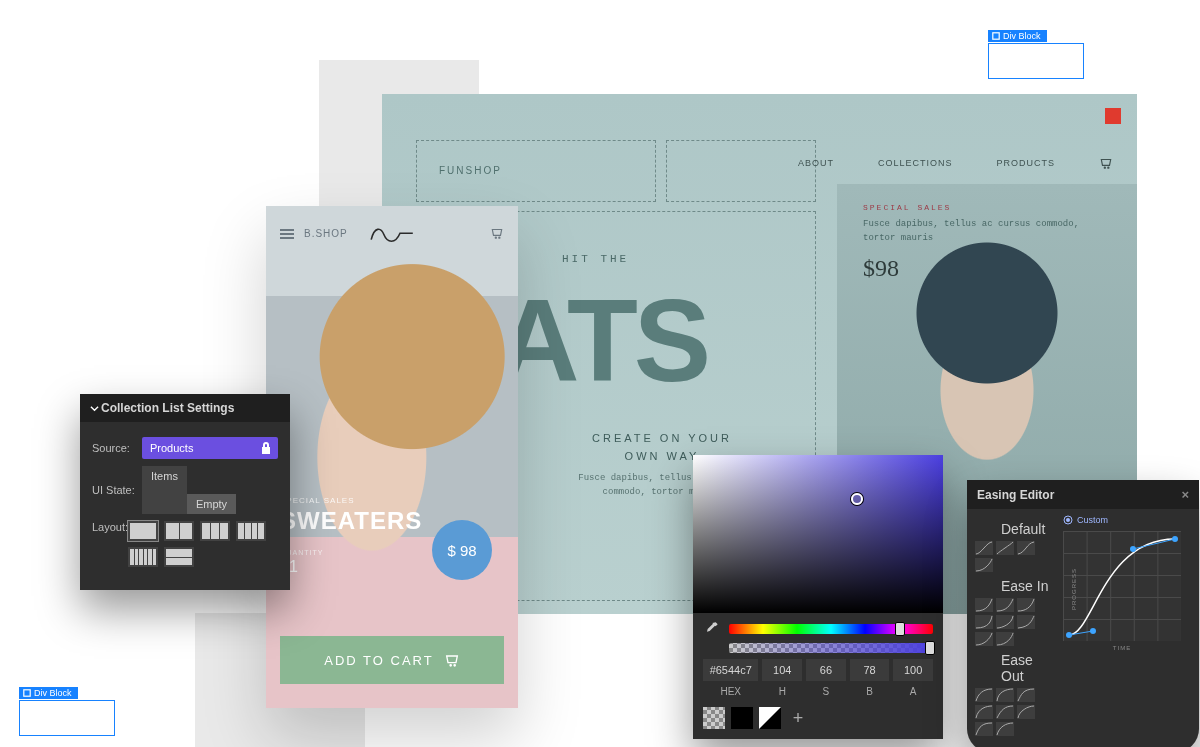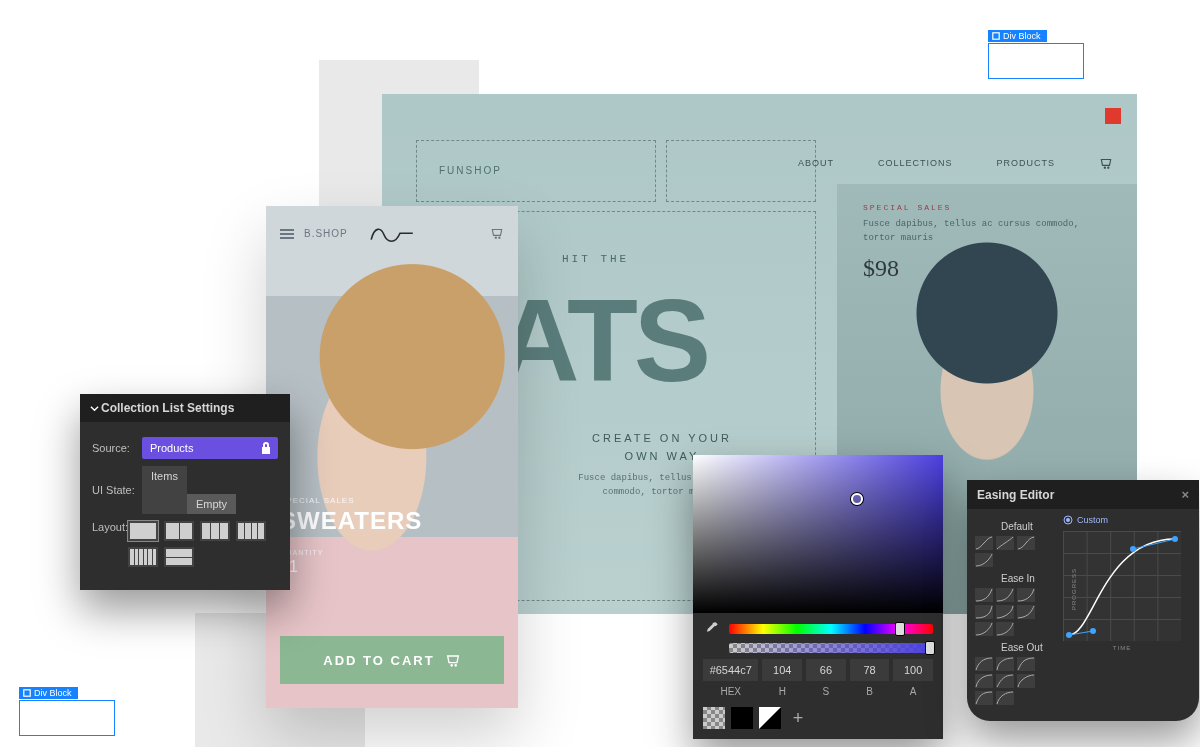--- a/index.html
+++ b/index.html
@@ -52,21 +52,21 @@
   .m-top { position:absolute; left:14px; top:22px; display:flex; align-items:center; gap:10px; color:#6b7780; font-size:10px; letter-spacing:1px;}
   .burger { width:14px; height:10px; background:linear-gradient(#6b7780,#6b7780) 0 0/100% 2px no-repeat, linear-gradient(#6b7780,#6b7780) 0 50%/100% 2px no-repeat, linear-gradient(#6b7780,#6b7780) 0 100%/100% 2px no-repeat;}
   .m-sig { position:absolute; left:50%; top:16px; transform:translateX(-50%); width:48px; height:24px;}
   .m-cart{ position:absolute; right:14px; top:20px; width:14px; height:14px; }
   .m-section { position:absolute; left:14px; bottom:132px; }
   .m-overline{ font-size:8px; letter-spacing:1px; opacity:.85;}
   .m-title   { font-size:24px; font-weight:700; letter-spacing:1px; margin-top:2px;}
   .m-qlabel  { font-size:7px; letter-spacing:1px; margin-top:14px; opacity:.8;}
   .m-qty     { font-size:16px; font-weight:300; margin-top:2px;}
   .price-badge{ position:absolute; right:26px; bottom:128px; width:60px; height:60px; border-radius:50%; background:#5a9bd5; display:flex; align-items:center; justify-content:center; font:15px Georgia, serif;}
-  .addcart { position:absolute; left:14px; right:14px; bottom:24px; height:48px; background:#8bb793; color:#fff; display:flex; align-items:center; justify-content:center; gap:10px; font-size:13px; letter-spacing:2px; font-weight:700;}
+  .addcart { position:absolute; left:14px; right:14px; bottom:24px; height:48px; background:#8bb793; color:#fff; display:flex; align-items:center; justify-content:center; gap:10px; font-size:13px; letter-spacing:2px; font-weight:400;}
   .addcart svg{width:16px;height:16px;}
 
   
   .panel { position:absolute; background:#2e2e2e; color:#d6d6d6; box-shadow:0 20px 40px rgba(0,0,0,.4); font-size:11px;}
   .panel .hdr{ background:#1f1f1f; padding:7px 10px; display:flex; align-items:center; gap:2px; font-weight:600; font-size:12px;}
   .panel .hdr svg{width:9px;height:9px;}
   .cls { left:80px; top:394px; width:210px; padding-bottom:12px;}
   .cls .body{ padding:8px 12px 4px;}
   .row{ display:flex; align-items:center; margin:7px 0;}
   .row .lab{ width:50px; color:#bfbfbf;}
@@ -109,21 +109,21 @@
   .sw.black{ background:#000;}
   .sw.grad{ background:linear-gradient(135deg,#fff 49%,#000 51%);}
   .sw.add{ color:#aaa; display:flex;align-items:center;justify-content:center;font-size:18px;}
 
   
   .ease{ left:967px; top:480px; width:232px; padding-bottom:10px;border-radius:23px;}
   .ease .hdr{ justify-content:space-between;}
   .ease .hdr .x{ color:#888; font-size:13px;}
   .ease-body{ display:flex;}
   .presets{ width:92px; padding:6px 8px;}
-  .pgroup-lab{ font-size:10px; color:#cfcfcf; margin:6px 0 4px;padding-left:26px;}
+  .pgroup-lab{ font-size:14px; color:#cfcfcf; margin:6px 0 4px;padding-left:26px;}
   .pgrid{ display:flex; flex-wrap:wrap; gap:3px;}
   .pcell{ width:18px; height:14px; background:#3e3e3e;}
   .pcell svg{ width:100%; height:100%; display:block;}
   .custom{ flex:1; padding:6px 10px 4px 4px;}
   .custom .lab{ font-size:9px; color:#9fb7ff; display:flex; align-items:center; gap:4px;}
   .curve{ margin-top:6px; width:118px; height:110px; background:
     linear-gradient(#4a4a4a 1px, transparent 1px) 0 0/100% 20%,
     linear-gradient(90deg,#4a4a4a 1px, transparent 1px) 0 0/20% 100%,
     #333; position:relative;}
   .axis-l{ position:absolute; left:-10px; top:50%; transform:rotate(-90deg); font-size:6px; color:#888; letter-spacing:1px;}
@@ -200,20 +200,23 @@
   <svg class="m-cart" viewBox="0 0 24 24">
       <path fill="none" stroke="#6b7780" stroke-width="2" d="M4 6h16l-2 10H6zM9 20a1 1 0 102 0 1 1 0 00-2 0zm6 0a1 1 0 102 0 1 1 0 00-2 0z"></path>
     </svg>
 
   <div class="m-section">
     <div class="m-overline">SPECIAL SALES</div>
     <div class="m-title">SWEATERS</div>
     <div class="m-qlabel">QUANTITY</div>
     <div class="m-qty">01</div>
   </div>
+  <div class="price-badge">
+      <span>$ 98</span>
+    </div>
   <div class="addcart">
     <span>ADD TO CART</span>
     <svg viewBox="0 0 24 24">
         <path fill="none" stroke="#fff" stroke-width="2" d="M4 6h16l-2 10H6zM9 20a1 1 0 102 0 1 1 0 00-2 0zm6 0a1 1 0 102 0 1 1 0 00-2 0z"></path>
       </svg>
   </div>
 </div>
 
 <div class="panel cls">
   <div class="hdr">

